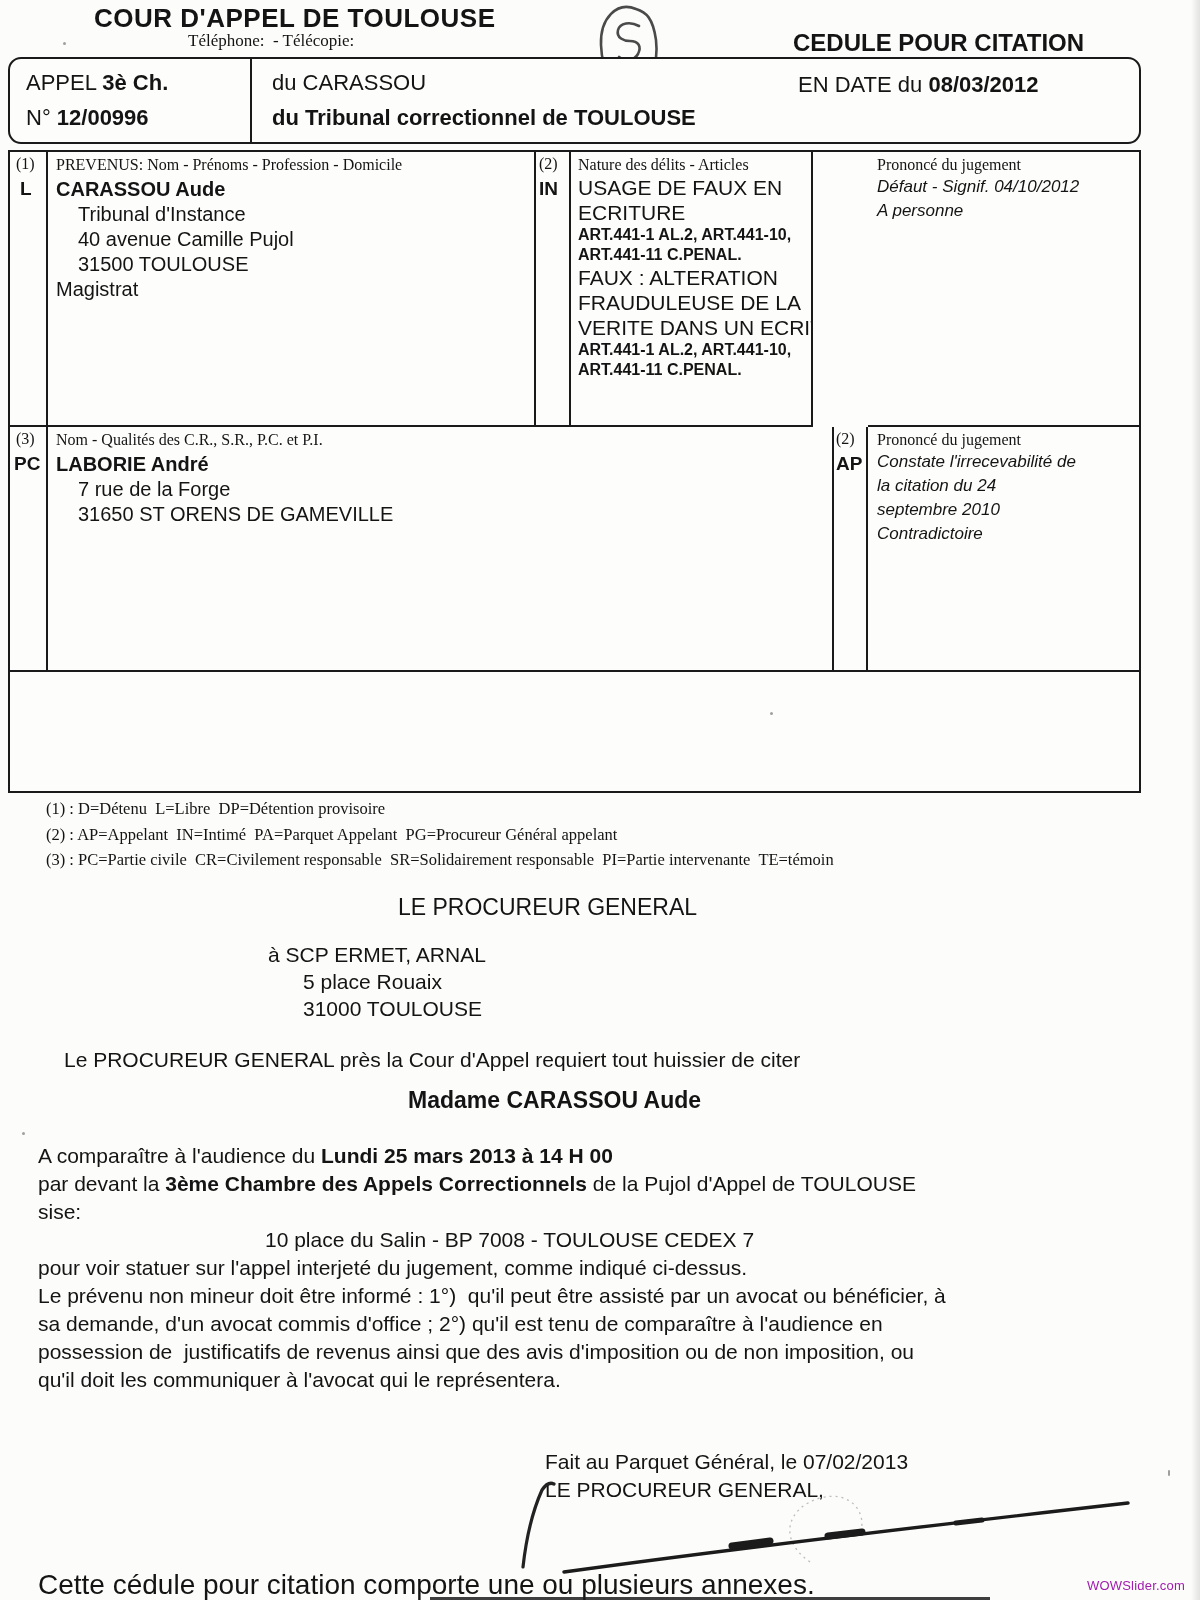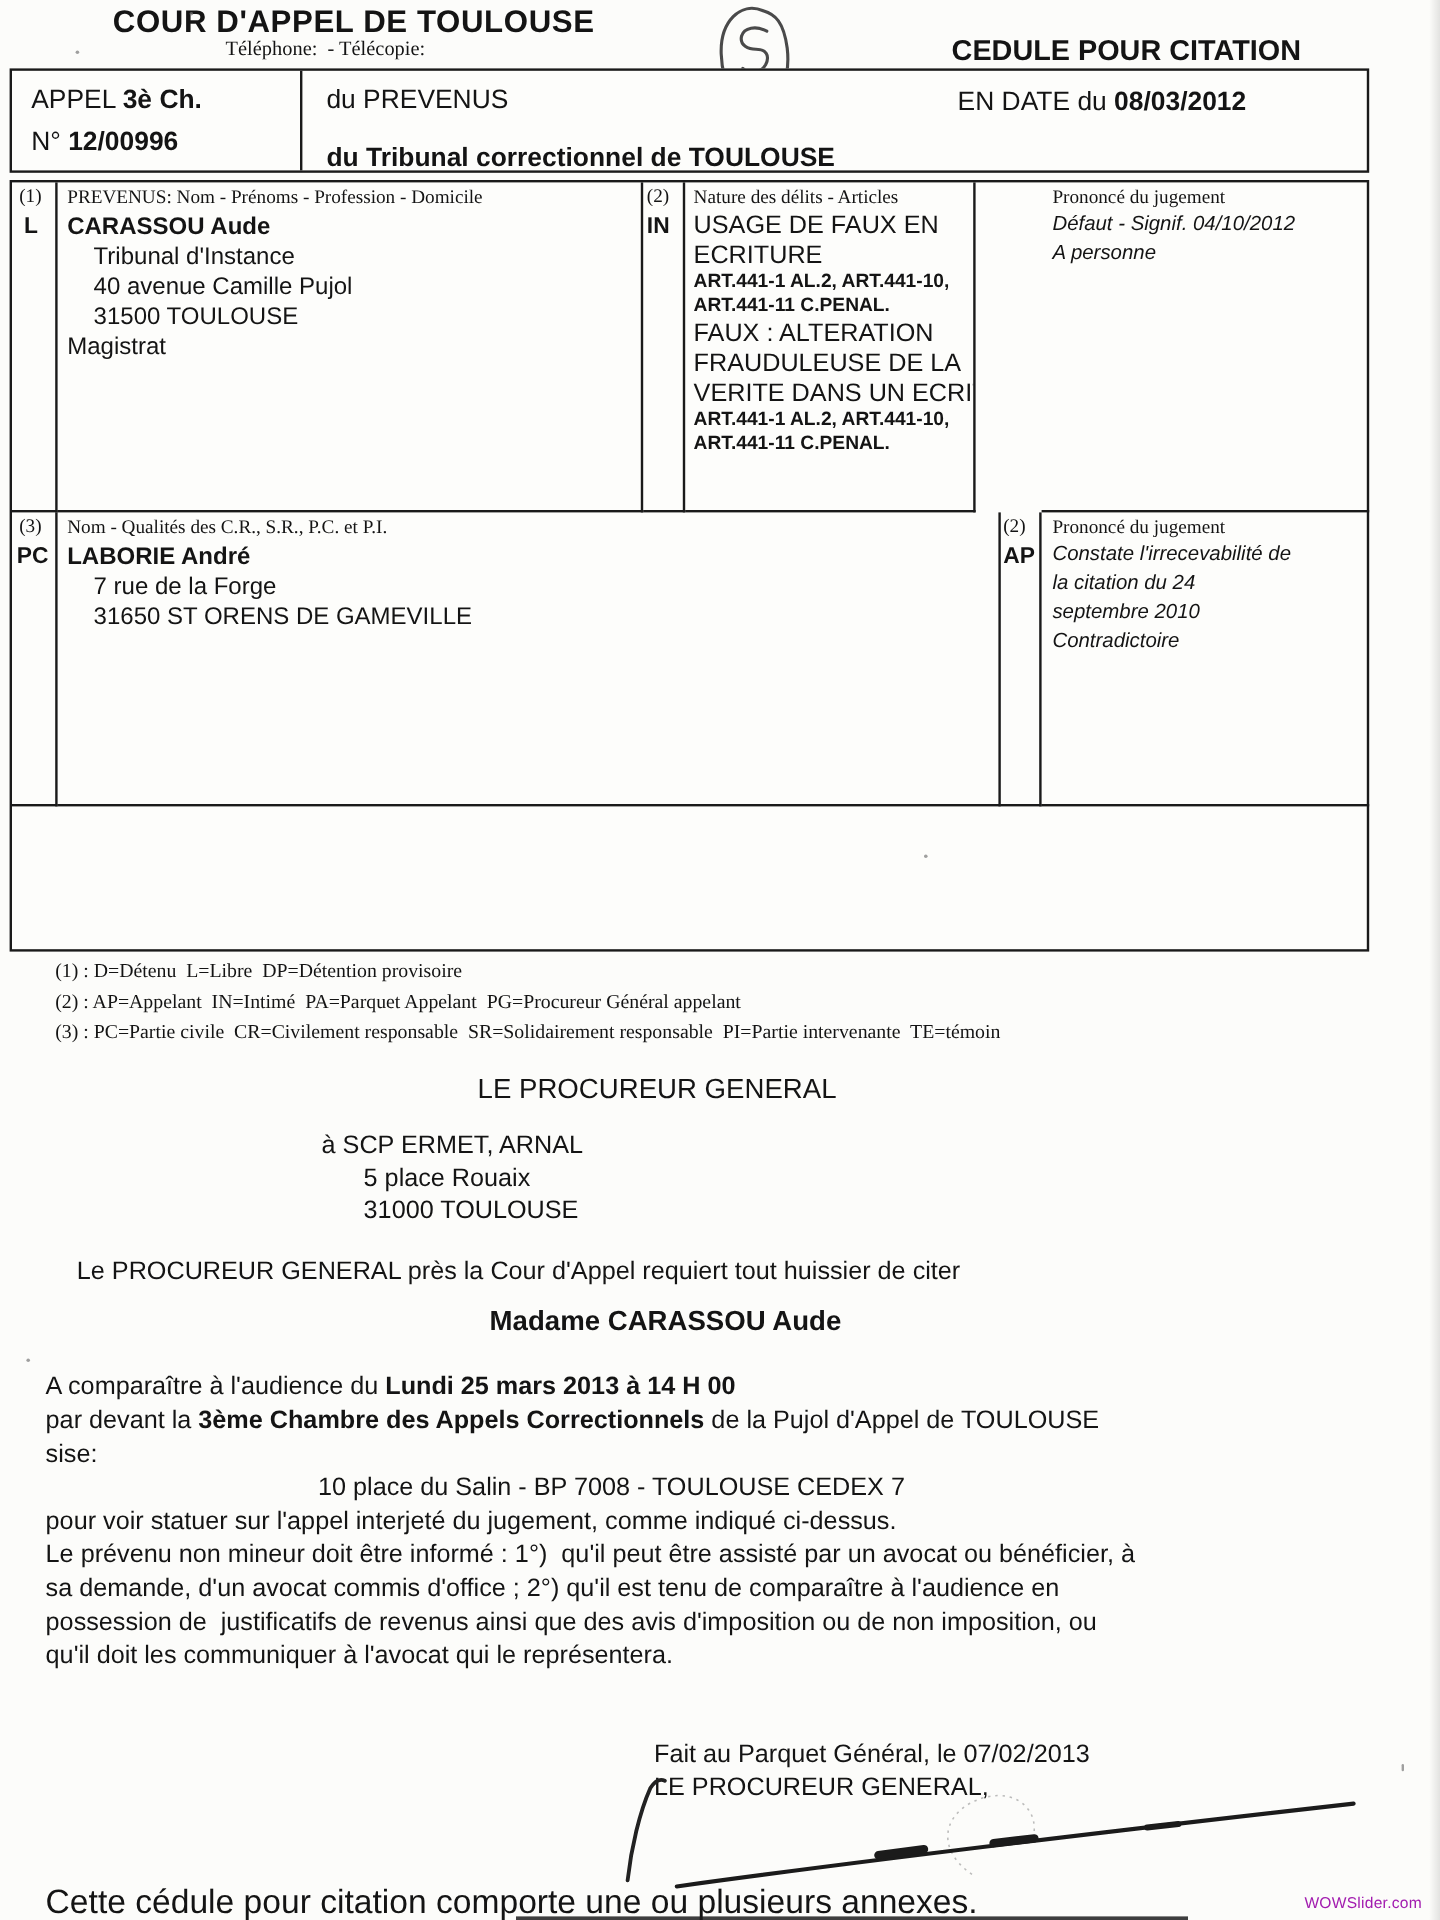--- a/index.html
+++ b/index.html
@@ -54,26 +54,26 @@
 
   <div class="abs" style="left:590px;top:0px;width:80px;height:94px;" data-name="handwritten-circled-number" title="">
     <svg width="80" height="94" viewBox="0 0 80 94">
       <path d="M46,9 C27,1 10,18 11,45 C12,72 24,90 42,88 C59,86 69,66 66,40 C63,18 56,12 46,9" fill="none" stroke="#4a4a4a" stroke-width="2.6" stroke-linecap="round" data-name="circle-stroke"></path>
       <path d="M49,26 C40,21 30,23 28,30 C26,38 34,41 40,41 C48,41 52,46 48,54 C44,61 34,62 29,57" fill="none" stroke="#4a4a4a" stroke-width="2.6" stroke-linecap="round" data-name="digit-stroke"></path>
     </svg>
   </div>
 
   <div class="abs doc-title" style="left:793px;top:29px;" data-name="doc-title">CEDULE POUR CITATION</div>
 
-  <div class="abs hdr-box" style="left:8px;top:57px;width:1133px;height:87px;" data-name="case-header-box">
+  <div class="abs hdr-box" style="left:8px;top:57px;width:1133px;height:87px;border-radius:13px;" data-name="case-header-box">
     <div class="hdr-div" data-name="header-divider"></div>
     <div class="hdr-line" style="left:16px;top:11px;" data-name="appeal-chamber-line"><span data-name="appeal-label">APPEL </span><span class="b" data-name="appeal-chamber">3è Ch.</span></div>
     <div class="hdr-line" style="left:16px;top:46px;" data-name="case-number-line"><span data-name="case-label">N° </span><span class="b" data-name="case-number">12/00996</span></div>
-    <div class="hdr-line" style="left:262px;top:11px;" data-name="judgment-line1">du PREVENUS</div>
-    <div class="hdr-line b" style="left:262px;top:46px;margin-top:13px;" data-name="judgment-line2">du Tribunal correctionnel de TOULOUSE</div>
+    <div class="hdr-line" style="left:262px;top:11px;" data-name="judgment-line1">du CARASSOU</div>
+    <div class="hdr-line b" style="left:262px;top:46px;" data-name="judgment-line2">du Tribunal correctionnel de TOULOUSE</div>
     <div class="hdr-line" style="left:788px;top:13px;" data-name="judgment-date-line"><span data-name="date-label">EN DATE du </span><span class="b" data-name="date-value">08/03/2012</span></div>
   </div>
 
   <div class="abs tbl" style="left:8px;top:150px;width:1133px;height:643px;" data-name="parties-table">
 
     <div class="cell br bb" style="left:0;top:0;width:38px;height:275px;padding:2px 0 0 6px;" data-name="detention-status-cell">
       <div class="ref-num" data-name="ref-num-1">(1)</div>
       <div class="ref-code" style="margin:4px 0 0 4px;" data-name="detention-code">L</div>
     </div>
 

